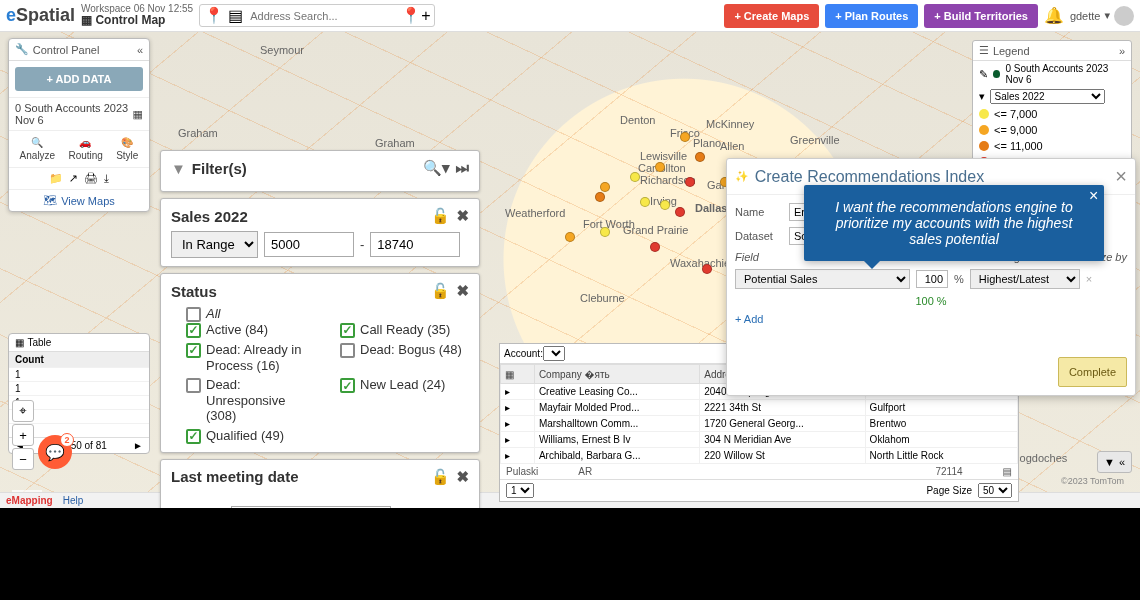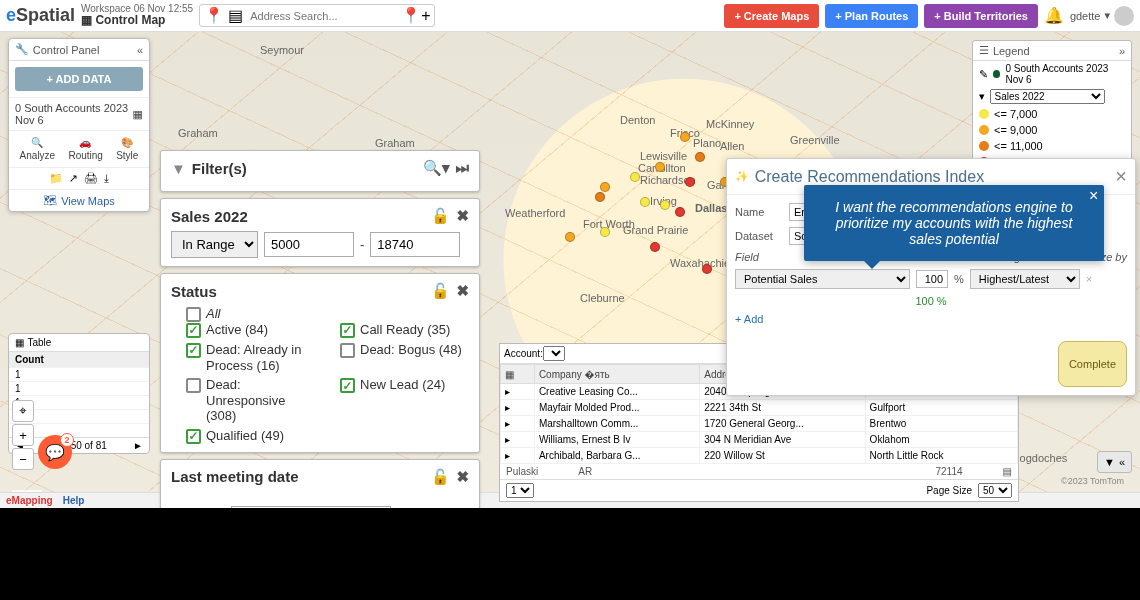--- a/index.html
+++ b/index.html
@@ -40,21 +40,21 @@
 .table-panel .hdr{padding:3px 6px;border-bottom:1px solid #ddd;display:flex;align-items:center;gap:3px;}
 .table-panel .th{background:#eee;padding:2px 6px;font-weight:bold;}
 .table-panel .row{padding:1px 6px;border-top:1px solid #f1f1f1;}
 .table-panel .ftr{border-top:1px solid #ddd;padding:2px 6px;display:flex;justify-content:space-between;align-items:center;}
 
 .zoom-ctrl{position:absolute;left:12px;top:400px;display:flex;flex-direction:column;gap:2px;}
 .zoom-ctrl button{width:22px;height:22px;background:#fff;border:1px solid #bbb;border-radius:3px;font-size:13px;cursor:pointer;}
 .scale{position:absolute;left:12px;top:476px;font-size:10px;color:#444;background:rgba(255,255,255,.7);padding:1px 3px;margin-top:14px;}
 
 .footer{position:absolute;left:0;right:0;top:492px;height:16px;background:#f2f2f2;border-top:1px solid #ddd;font-size:10px;display:flex;align-items:center;gap:10px;padding:0 6px;}
-.footer .em{color:#d33;font-weight:bold;} .footer a{color:#2a5fa4;text-decoration:none;font-weight:bold;}
+.footer .em{color:#d33;font-weight:bold;} .footer a{color:#2a5fa4;text-decoration:none;}
 
 .chat-bubble{position:absolute;left:38px;top:435px;width:34px;height:34px;border-radius:50%;background:#ff5c35;display:flex;align-items:center;justify-content:center;}
 .chat-bubble .badge{position:absolute;top:-2px;right:-2px;background:#fff;color:#ff5c35;border:1px solid #ff5c35;border-radius:50%;width:14px;height:14px;font-size:9px;display:flex;align-items:center;justify-content:center;font-weight:bold;}
 
 .filters{position:absolute;top:150px;left:160px;width:320px;display:flex;flex-direction:column;gap:6px;}
 .fp{background:#fff;border:1px solid #bbb;border-radius:3px;box-shadow:0 1px 3px rgba(0,0,0,.2);padding:8px 10px;font-size:13px;color:#333;}
 .fp .fhdr{display:flex;align-items:center;font-weight:bold;font-size:15px;margin-bottom:6px;}
 .fp .fhdr-icons{margin-left:auto;display:flex;gap:6px;color:#555;}
 .fp input[type=text],.fp select{border:1px solid #aaa;padding:4px 6px;font-size:13px;}
 .range-row{display:flex;align-items:center;gap:6px;}
@@ -84,21 +84,21 @@
 
 .rec-panel{position:absolute;top:158px;right:4px;width:410px;background:#fff;border:1px solid #ccc;border-radius:3px;box-shadow:0 2px 10px rgba(0,0,0,.25);font-size:11px;}
 .rec-panel .rhdr{display:flex;align-items:center;gap:6px;padding:6px 8px;border-bottom:1px solid #eee;}
 .rec-panel .rhdr .title{font-size:16px;color:#4a6f8f;}
 .rec-panel .close{margin-left:auto;font-size:20px;color:#888;cursor:pointer;}
 .rec-panel .body{padding:8px;position:relative;min-height:200px;}
 .rec-panel .frow{display:flex;align-items:center;gap:6px;margin-bottom:6px;color:#555;}
 .rec-panel .frow label{width:48px;}
 .rec-panel .frow input,.rec-panel .frow select{border:1px solid #bbb;padding:2px 4px;font-size:11px;}
 .rec-panel .addlink{color:#2a6fb5;cursor:pointer;}
-.rec-panel .complete{position:absolute;right:8px;bottom:8px;background:#f5e9a6;border:1px solid #cbb95a;border-radius:8px;padding:16px 10px;font-size:11px;color:#6b5a12;}
+.rec-panel .complete{position:absolute;right:8px;bottom:8px;background:#f5e9a6;border:1px solid #cbb95a;border-radius:2px;padding:8px 10px;font-size:11px;color:#6b5a12;}
 
 .tooltip{position:absolute;top:185px;right:36px;width:300px;background:#1a5f9e;color:#fff;padding:14px 16px;font-size:14px;text-align:center;border-radius:2px;box-shadow:0 2px 8px rgba(0,0,0,.3);z-index:50;font-style:italic;}
 .tooltip .tx{position:absolute;top:2px;right:6px;cursor:pointer;font-size:16px;}
 .tooltip::after{content:"";position:absolute;bottom:-8px;left:60px;border:8px solid transparent;border-top-color:#1a5f9e;border-bottom:none;}
 
 .black-band{position:absolute;top:508px;left:0;width:1140px;height:92px;background:#000;}
 
 .copyright{position:absolute;right:16px;top:476px;font-size:9px;color:#888;}
 </style>
 </head>

